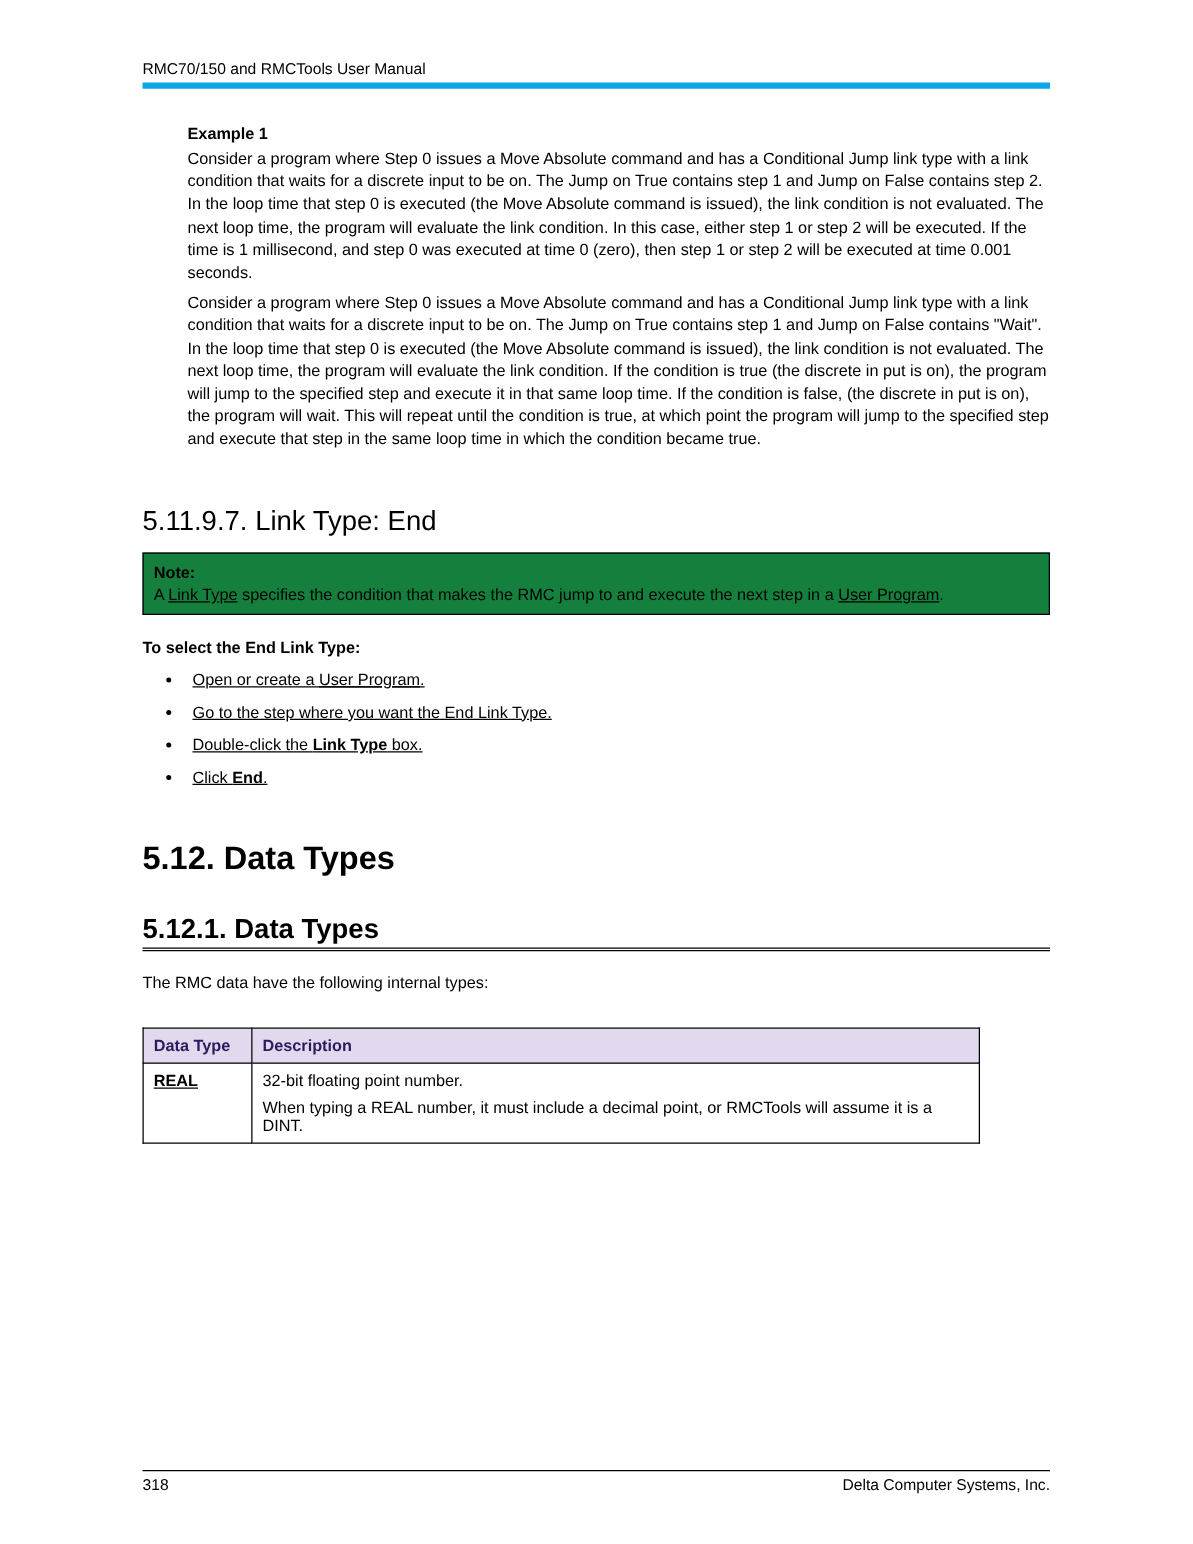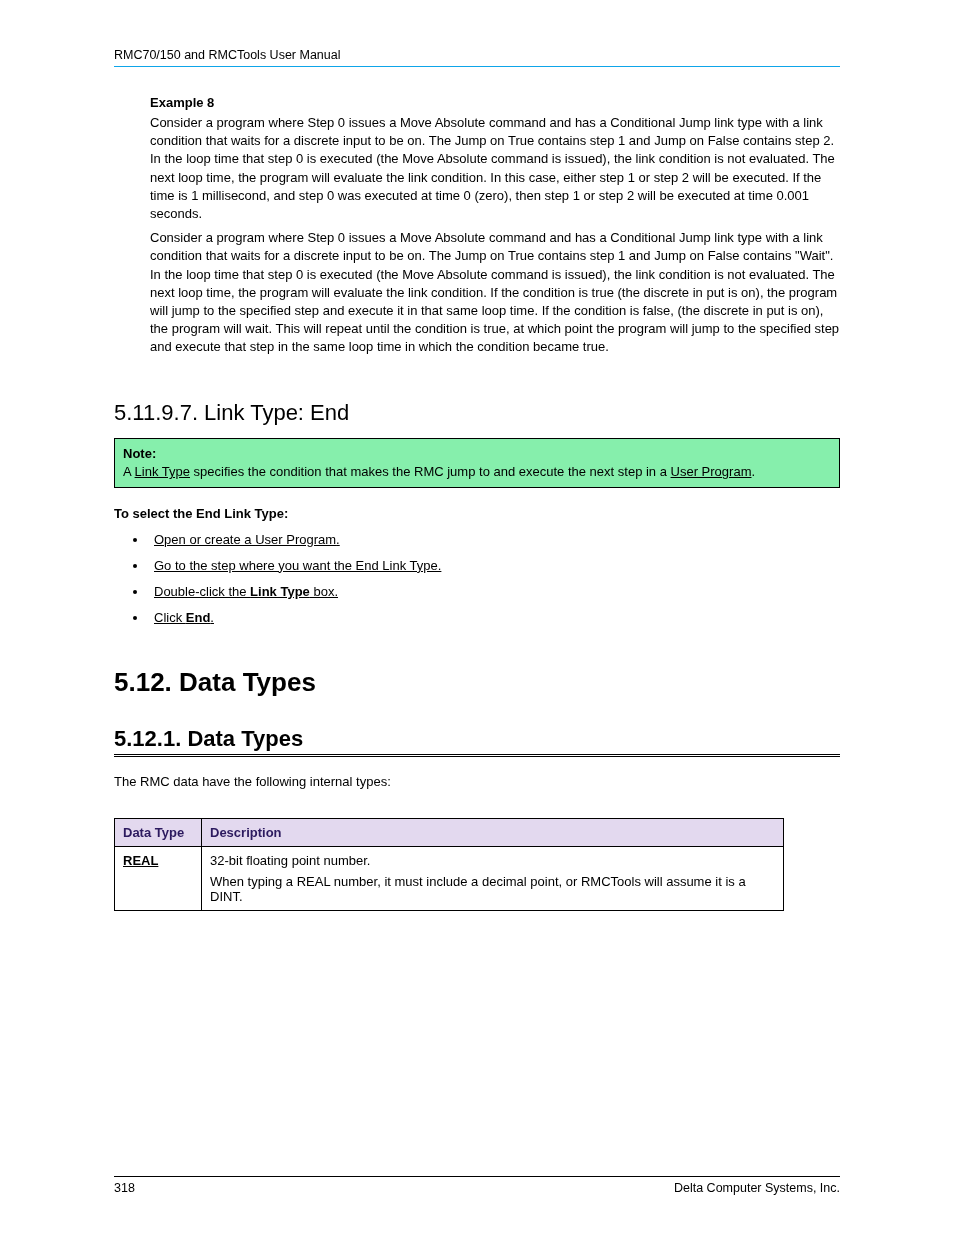--- a/index.html
+++ b/index.html
@@ -14,21 +14,21 @@
     width: 954px;
     margin: 0 auto;
     padding: 48px 114px 40px 114px;
     box-sizing: border-box;
     position: relative;
     min-height: 1235px;
   }
   .header {
     font-size: 12.5px;
     padding-bottom: 4px;
-    border-bottom: 1px solid #0ea5e9;
+    border-bottom: 5px solid #0ea5e9;
     margin-bottom: 28px;
   }
   .footer {
     position: absolute;
     bottom: 40px;
     left: 114px;
     right: 114px;
     border-top: 1px solid #000;
     padding-top: 4px;
     font-size: 12.5px;
@@ -62,21 +62,21 @@
     font-size: 22px;
     font-weight: bold;
     margin: 28px 0 2px 0;
   }
   .dbl-rule {
     border-top: 3px double #000;
     margin-bottom: 16px;
   }
   .note-box {
     border: 1px solid #000;
-    background: #86efac;
+    background: #15803d;
     padding: 6px 8px;
     margin: 0 0 18px 0;
     font-size: 13px;
     line-height: 1.35;
   }
   .note-box b { font-weight: bold; }
   .u { text-decoration: underline; }
   .plain-para {
     margin: 0 0 12px 0;
     line-height: 1.4;
@@ -119,21 +119,21 @@
     margin-top: 6px;
   }
 </style>
 </head>
 <body>
 
 <div class="page">
   <div class="header">RMC70/150 and RMCTools User Manual</div>
 
 
-  <p class="sub-bold">Example 8</p>
+  <p class="sub-bold">Example 1</p>
   <p class="body-text">Consider a program where Step 0 issues a Move Absolute command and has a Conditional Jump link type with a link condition that waits for a discrete input to be on. The Jump on True contains step 1 and Jump on False contains step 2. In the loop time that step 0 is executed (the Move Absolute command is issued), the link condition is not evaluated. The next loop time, the program will evaluate the link condition. In this case, either step 1 or step 2 will be executed. If the time is 1 millisecond, and step 0 was executed at time 0 (zero), then step 1 or step 2 will be executed at time 0.001 seconds.</p>
 
   <p class="body-text">Consider a program where Step 0 issues a Move Absolute command and has a Conditional Jump link type with a link condition that waits for a discrete input to be on. The Jump on True contains step 1 and Jump on False contains "Wait". In the loop time that step 0 is executed (the Move Absolute command is issued), the link condition is not evaluated. The next loop time, the program will evaluate the link condition. If the condition is true (the discrete in put is on), the program will jump to the specified step and execute it in that same loop time. If the condition is false, (the discrete in put is on), the program will wait. This will repeat until the condition is true, at which point the program will jump to the specified step and execute that step in the same loop time in which the condition became true.</p>
 
   <h2 class="section">5.11.9.7. Link Type: End</h2>
 
   <div class="note-box">
     <b>Note:</b><br>
     <span>A </span><span class="u">Link Type</span><span> specifies the condition that makes the RMC jump to and execute the next step in a </span><span class="u">User Program</span><span>.</span>
   </div>

